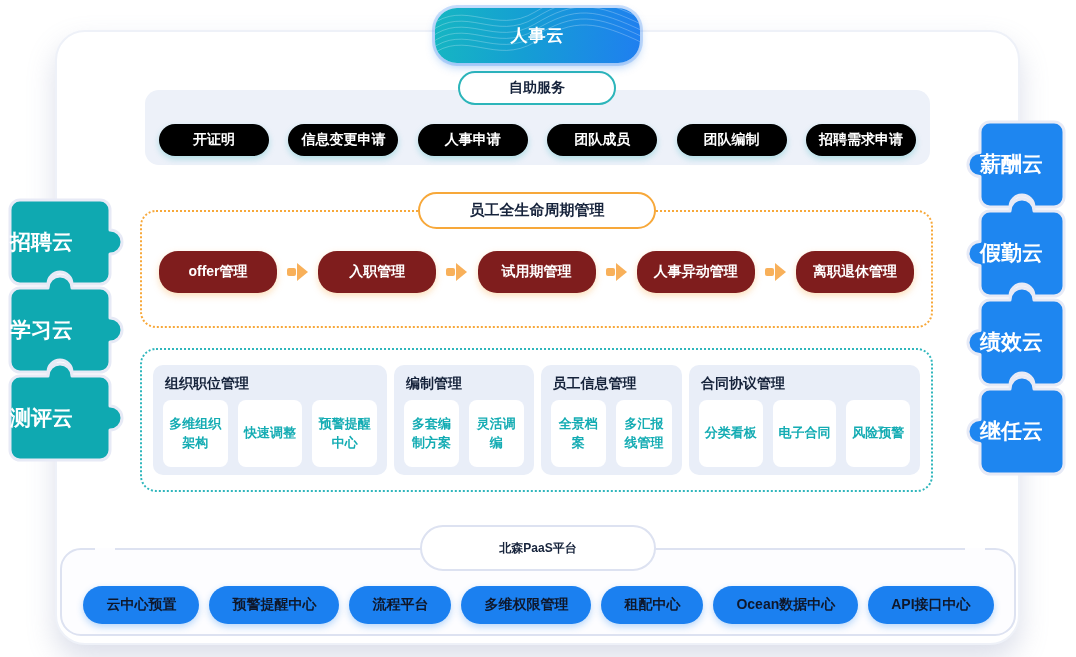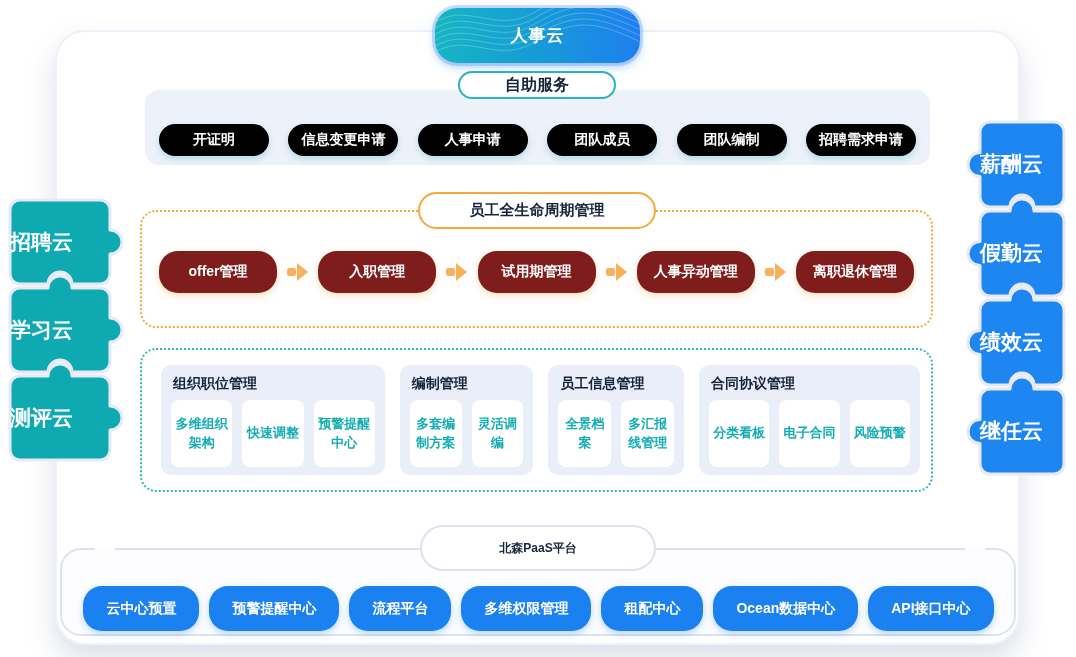--- a/index.html
+++ b/index.html
@@ -13,51 +13,51 @@
   
   .badge{position:absolute;left:435px;top:8px;width:205px;height:55px;border-radius:22px;
          background:linear-gradient(95deg,#16b6c2 0%,#159ed4 45%,#1f7ff0 100%);
          display:flex;align-items:center;justify-content:center;color:#fff;font-weight:bold;
          font-size:17px;letter-spacing:1px;z-index:6;overflow:hidden;
          box-shadow:0 0 0 3px rgba(80,150,245,.30),0 4px 10px rgba(30,120,230,.35);}
   .badge svg{position:absolute;inset:0;}
   .badge span{position:relative;z-index:1;}
   
   .sec1{position:absolute;left:145px;top:90px;width:785px;height:75px;background:#edf1f9;border-radius:14px;}
-  .sec1-pill{left:458px;top:71px;width:158px;height:28px;border:2px solid #2cb5ba;border-radius:18px;font-size:16px;}
+  .sec1-pill{left:458px;top:71px;width:158px;height:34px;border:2px solid #2cb5ba;border-radius:18px;font-size:14px;}
   .sec1-row{position:absolute;left:145px;top:124px;width:785px;display:flex;justify-content:space-between;
          padding:0 14px;box-sizing:border-box;z-index:2;}
   .tbtn{width:110px;height:32px;background:#000000;color:#fff;border-radius:16px;font-size:14px;font-weight:bold;
          display:flex;align-items:center;justify-content:center;box-shadow:0 3px 6px rgba(15,170,178,.28);}
   
   .sec2{position:absolute;left:140px;top:210px;width:793px;height:118px;border:2px dotted #f7a83a;
          border-radius:16px;background:#fff;box-sizing:border-box;}
   .sec2-pill{left:418px;top:192px;width:238px;height:37px;border:2px solid #f7a83a;border-radius:19px;font-size:15px;}
   .sec2-row{position:absolute;left:140px;top:251px;width:793px;display:flex;align-items:center;
          justify-content:space-between;padding:0 19px;box-sizing:border-box;z-index:2;}
   .obtn{width:118px;height:42px;background:#7f1d1d;border-radius:19px;color:#fff;font-weight:bold;font-size:14px;
          display:flex;align-items:center;justify-content:center;box-shadow:0 3px 7px rgba(247,163,60,.35);}
   .arrow{display:flex;align-items:center;}
   .arrow .bar{width:9px;height:8px;background:#f8b05a;border-radius:2px;}
   .arrow .head{width:0;height:0;border-left:11px solid #f8b05a;border-top:9px solid transparent;
          border-bottom:9px solid transparent;margin-left:1px;}
   
   .sec3{position:absolute;left:140px;top:348px;width:793px;height:144px;border:2px dotted #2fb6bc;
          border-radius:16px;display:flex;gap:7px;padding:15px 11px;box-sizing:border-box;}
-  .mcard{background:#e9eef8;border-radius:10px;padding:8px 10px;display:flex;flex-direction:column;box-sizing:border-box;margin-left:8px;}
+  .mcard{background:#e9eef8;border-radius:10px;padding:8px 10px;display:flex;flex-direction:column;box-sizing:border-box;}
   .mc1{width:235px;} .mc2{width:140px;} .mc3{width:142px;} .mc4{width:232px;}
   .mtitle{font-size:14px;font-weight:bold;color:#16233b;margin:2px 0 7px 2px;}
   .mrow{display:flex;gap:10px;flex:1;}
   .mbox{flex:1;background:#fff;border-radius:8px;display:flex;align-items:center;justify-content:center;
          text-align:center;color:#14acb3;font-weight:bold;font-size:13px;line-height:1.4;padding:2px 3px;}
   
   .sec4-outline{position:absolute;left:60px;top:548px;z-index:1;}
   .sec4-pill{left:420px;top:525px;width:236px;height:46px;border:2px solid #dde2f1;border-radius:24px;font-size:12px;}
   .sec4-row{position:absolute;left:60px;top:586px;width:957px;display:flex;justify-content:center;gap:10px;z-index:2;}
-  .bbtn{height:45px;background:#1b80f0;border-radius:19px;color:#ffffff;font-weight:bold;font-size:14px;
+  .bbtn{height:38px;background:#1b80f0;border-radius:19px;color:#0f172a;font-weight:bold;font-size:14px;
          display:flex;align-items:center;justify-content:center;padding:0 23px;
          box-shadow:0 3px 7px rgba(27,128,240,.30);}
   
   .puzzle{position:absolute;z-index:5;}
   .pz-left{left:6px;top:194px;}
   .pz-right{left:950px;top:116px;}
   .cloud-label{position:absolute;color:#fff;font-weight:bold;font-size:21px;text-align:left;
          height:20px;line-height:20px;z-index:6;}
   .cl-l{left:10px;width:100px;}
   .cl-r{left:980px;width:84px;}

